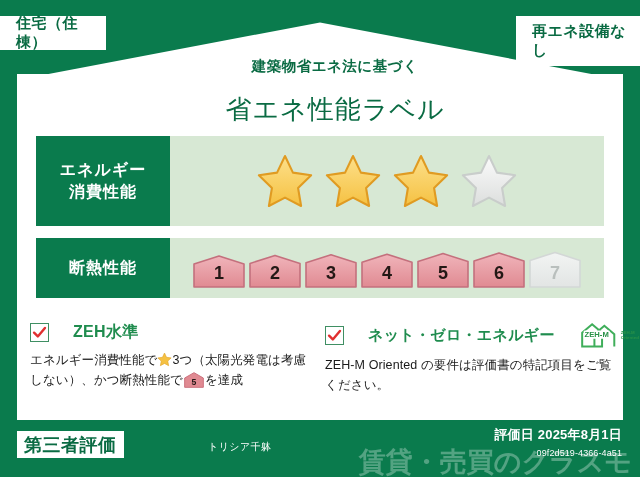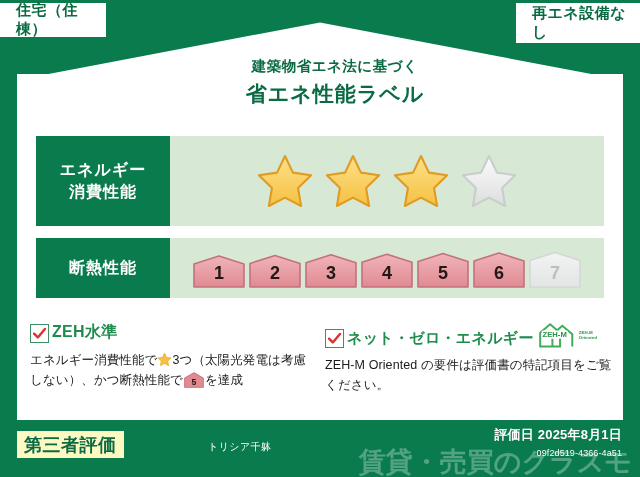--- a/index.html
+++ b/index.html
@@ -26,49 +26,49 @@
   .body-white {
     position: absolute;
     left: 17px; top: 74px;
     width: 606px; height: 346px;
     background: #ffffff;
   }
 
   
   .corner-tag {
     position: absolute;
-    top: 3px;
+    top: 16px;
     background: #ffffff;
     color: #0a6b43;
     font-weight: bold;
     display: flex;
     align-items: center;
     justify-content: center;
     letter-spacing: 0.5px;
     padding-left: 16px;
   }
   #tag-type {
     left: 0px; width: 106px; height: 34px;
     font-size: 15px;
   }
   #tag-renewable {
-    right: 0px; width: 124px; height: 40px;
+    right: 0px; width: 124px; height: 50px;
     font-size: 15px;
   }
 
   
   .title-block {
     position: absolute;
     left: 0; top: 57px; width: 640px;
     text-align: center;
     color: #0a6b43;
     padding-left: 30px;
   }
   .title-sub { font-size: 14.5px; font-weight: bold; letter-spacing: 0.5px; }
-  .title-main { font-size: 21px; font-weight: bold; letter-spacing: 1px; margin-top: 4px; }
+  .title-main { font-size: 26px; font-weight: normal; letter-spacing: 1px; margin-top: 16px; }
 
   
   .perf-row {
     position: absolute;
     left: 36px;
     width: 568px;
     display: flex;
     align-items: stretch;
   }
   #row-energy { top: 136px; height: 90px; }
@@ -120,22 +120,22 @@
   .house.on .hnum { color: #231815; }
   .house.off .hnum { color: #b9bfbd; }
 
   
   .note-panel { position: absolute; top: 322px; }
   #note-left { left: 30px; width: 285px; }
   #note-right { left: 325px; width: 288px; }
 
   .note-head {
     display: flex;
-    align-items: flex-end;
-    gap: 3px;
+    align-items: center;
+    gap: 24px;
     margin-bottom: 7px;
   }
   .check-box {
     width: 19px; height: 19px;
     border: 1.4px solid #3f8f63;
     background: #fff;
     display: flex; align-items: center; justify-content: center;
     flex: none;
   }
   .note-title {
@@ -154,21 +154,21 @@
   .inline-star { vertical-align: -3px; display: inline-block; width: 15px; height: 15px; }
   .inline-house { vertical-align: -4px; display: inline-block; width: 20px; height: 16px; margin: 0 1px; }
   .zehm-logo { flex: none; display: inline-flex; align-items: center; gap: 2px; }
 
   
   .footer { position: absolute; left: 0; bottom: 0; width: 640px; height: 57px; }
   #bels-badge {
     position: absolute;
     left: 17px; bottom: 19px;
     height: 27px;
-    background: #fef9c3;
+    background: #ffffff;
     display: flex; align-items: center;
     padding: 0 7px;
     text-align: center;
   }
   .bels-jp { font-size: 18px; font-weight: bold; color: #0a6b43; letter-spacing: 0.5px; }
   .bels-en { font-size: 21px; font-weight: bold; color: #12a34f; margin-left: 6px; letter-spacing: -0.3px; }
   #building-name {
     position: absolute;
     left: 208px; bottom: 23px;
     font-size: 10px;

